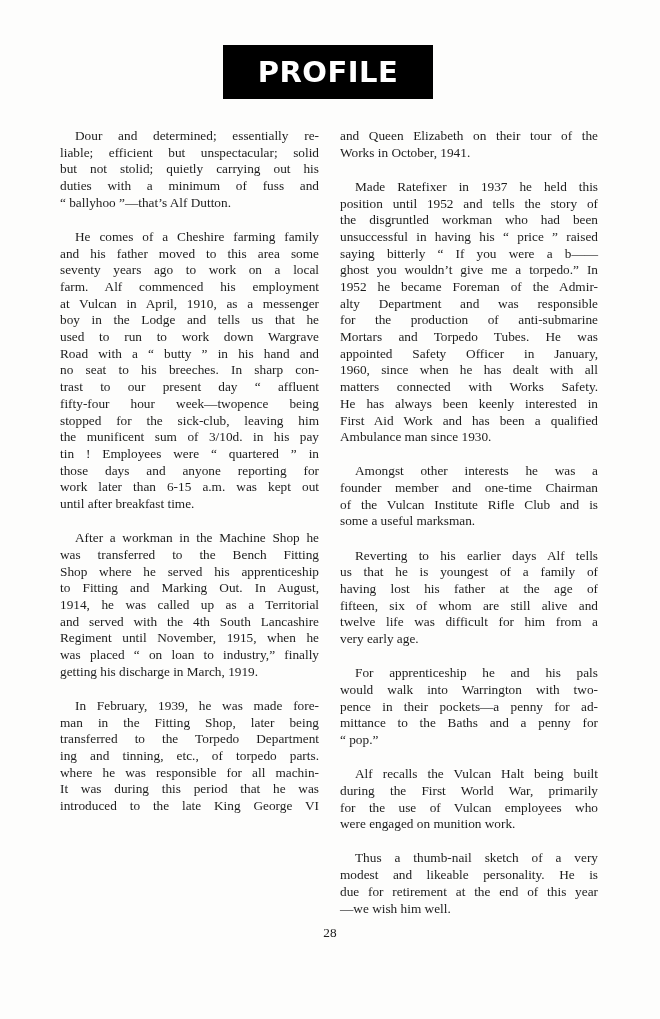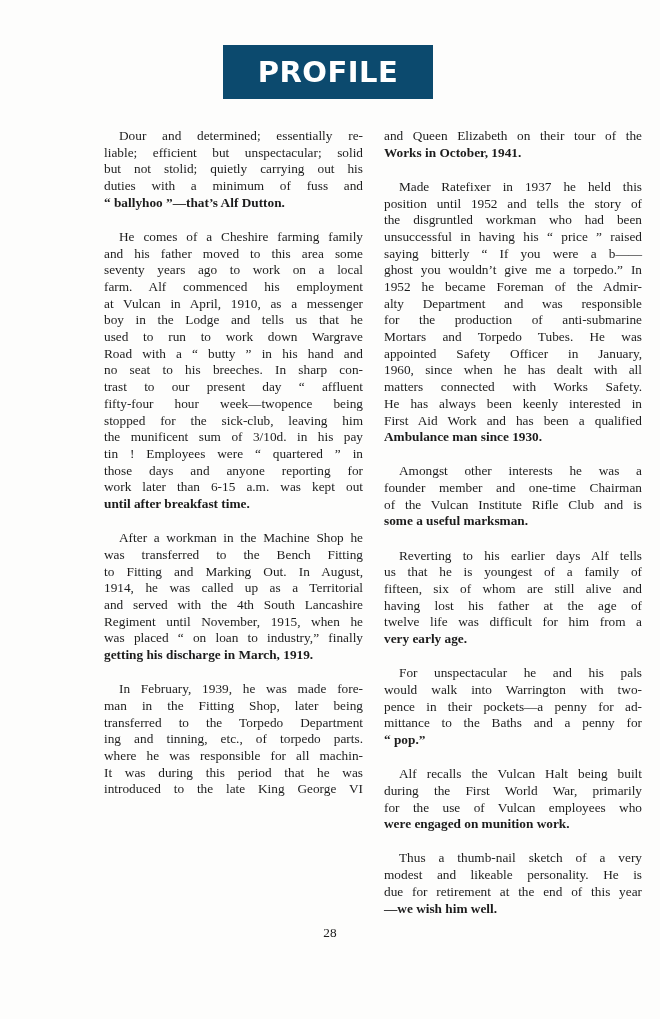--- a/index.html
+++ b/index.html
@@ -2,35 +2,35 @@
 <html><head>
 <meta charset="utf-8">
 <style>
   html, body { margin: 0; padding: 0; }
   body {
     width: 660px; height: 1019px; background: #fdfdfc; position: relative; overflow: hidden;
     font-family: "Liberation Serif", "DejaVu Serif", serif; color: #1c1c1c;
   }
   .banner {
     position: absolute; left: 223px; top: 45px; width: 210px; height: 54px;
-    background: #0c4a6e; color: #ffffff; display: flex; align-items: center; justify-content: center;
+    background: #000000; color: #ffffff; display: flex; align-items: center; justify-content: center;
   }
   .banner span {
     font-family: "DejaVu Sans", "Liberation Sans", sans-serif; font-weight: bold;
     font-size: 29px; letter-spacing: 0.5px;
   }
-  .col { position: absolute; top: 128px; margin-left: 44px; }
+  .col { position: absolute; top: 128px; }
   .col.left { left: 60px; width: 259px; }
   .col.right { left: 340px; width: 258px; }
   .para { margin: 0 0 17.5px 0; }
   .line {
     display: block; height: 16.7px; line-height: 16.7px; font-size: 13.3px;
     text-align: justify; text-align-last: justify; white-space: nowrap; overflow: visible;
   }
-  .line.last { text-align-last: left; font-weight: bold; }
+  .line.last { text-align-last: left; }
   .line.indent { text-indent: 15px; }
   .pagenum {
     position: absolute; left: 0; width: 660px; top: 925px; text-align: center;
     font-size: 13.3px;
   }
 </style>
 </head>
 <body>
 
 <div class="banner">
@@ -60,20 +60,21 @@
       <span class="line">stopped for the sick-club, leaving him</span>
       <span class="line">the munificent sum of 3/10d. in his pay</span>
       <span class="line">tin ! Employees were “ quartered ” in</span>
       <span class="line">those days and anyone reporting for</span>
       <span class="line">work later than 6-15 a.m. was kept out</span>
       <span class="line last">until after breakfast time.</span>
     </div>
     <div class="para">
       <span class="line indent">After a workman in the Machine Shop he</span>
       <span class="line">was transferred to the Bench Fitting</span>
+      <span class="line">Shop where he served his apprenticeship</span>
       <span class="line">to Fitting and Marking Out. In August,</span>
       <span class="line">1914, he was called up as a Territorial</span>
       <span class="line">and served with the 4th South Lancashire</span>
       <span class="line">Regiment until November, 1915, when he</span>
       <span class="line">was placed “ on loan to industry,” finally</span>
       <span class="line last">getting his discharge in March, 1919.</span>
     </div>
     <div class="para">
       <span class="line indent">In February, 1939, he was made fore-</span>
       <span class="line">man in the Fitting Shop, later being</span>
@@ -109,27 +110,27 @@
     </div>
     <div class="para">
       <span class="line indent">Amongst other interests he was a</span>
       <span class="line">founder member and one-time Chairman</span>
       <span class="line">of the Vulcan Institute Rifle Club and is</span>
       <span class="line last">some a useful marksman.</span>
     </div>
     <div class="para">
       <span class="line indent">Reverting to his earlier days Alf tells</span>
       <span class="line">us that he is youngest of a family of</span>
+      <span class="line">having lost his father at the age of</span>
       <span class="line">fifteen, six of whom are still alive and</span>
-      <span class="line">having lost his father at the age of</span>
       <span class="line">twelve life was difficult for him from a</span>
       <span class="line last">very early age.</span>
     </div>
     <div class="para">
-      <span class="line indent">For unspectacular he and his pals</span>
+      <span class="line indent">For apprenticeship he and his pals</span>
       <span class="line">would walk into Warrington with two-</span>
       <span class="line">pence in their pockets—a penny for ad-</span>
       <span class="line">mittance to the Baths and a penny for</span>
       <span class="line last">“ pop.”</span>
     </div>
     <div class="para">
       <span class="line indent">Alf recalls the Vulcan Halt being built</span>
       <span class="line">during the First World War, primarily</span>
       <span class="line">for the use of Vulcan employees who</span>
       <span class="line last">were engaged on munition work.</span>

